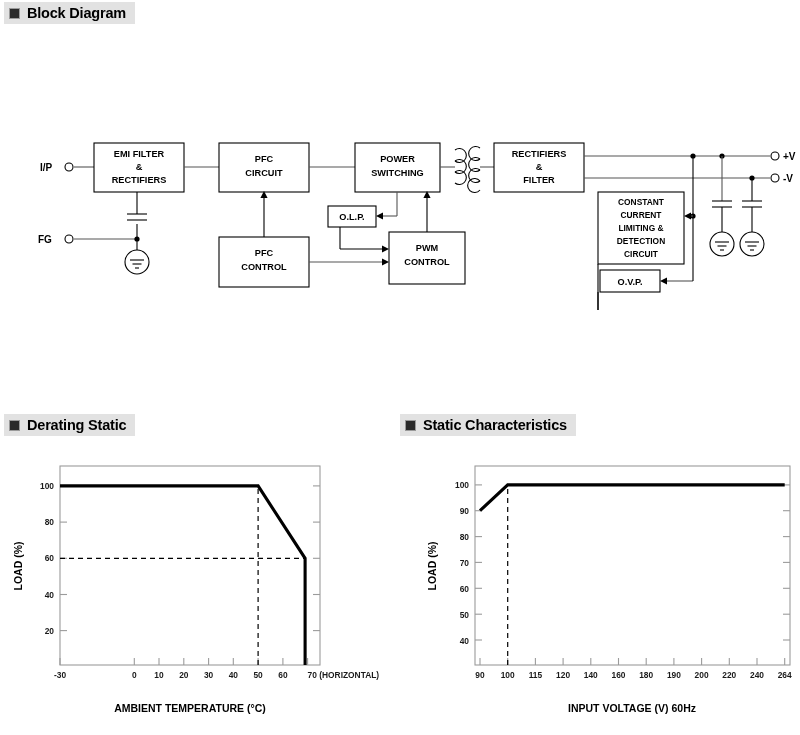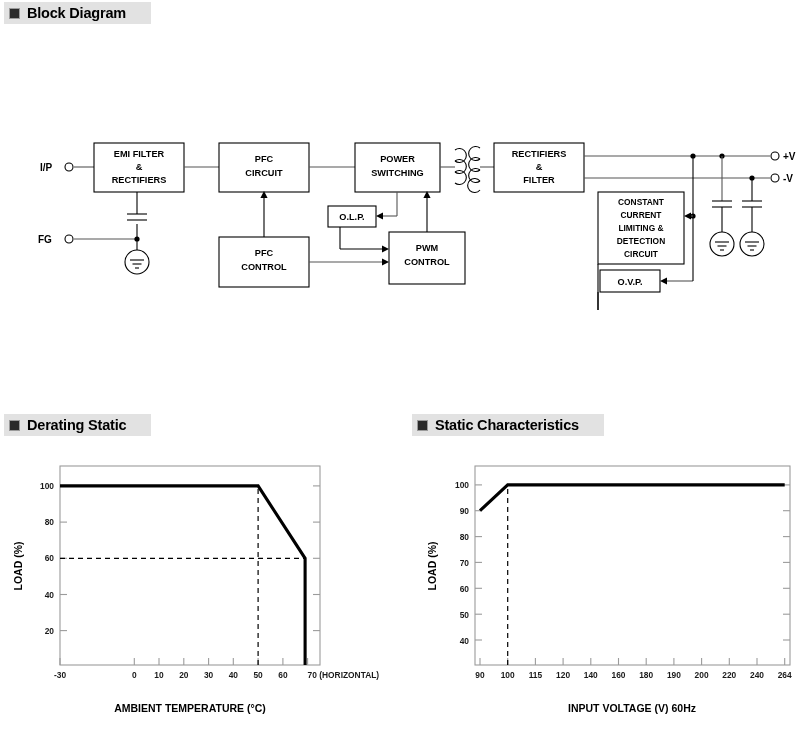--- a/index.html
+++ b/index.html
@@ -16,21 +16,21 @@
     overflow: hidden;
   }
 
   
   .section-header {
     position: absolute;
     display: inline-flex;
     align-items: center;
     gap: 7px;
     background: #e2e2e2;
-    padding: 3px 25px 3px 5px;
+    padding: 3px 9px 3px 5px;
     height: 16px;
   }
   .section-header .bullet {
     width: 11px;
     height: 11px;
     background: #2a2a2a;
     border: 1px solid #9a9a9a;
     box-sizing: border-box;
     display: block;
     flex: none;
@@ -38,21 +38,21 @@
   .section-header .htext {
     font-size: 14.5px;
     font-weight: bold;
     letter-spacing: -0.2px;
     white-space: nowrap;
     line-height: 1;
   }
 
   #hdr-block   { left: 4px;   top: 2px; }
   #hdr-derate  { left: 4px;   top: 414px; }
-  #hdr-static  { left: 412px; top: 414px; }
+  #hdr-static  { left: 400px; top: 414px; }
 
   
   #block-diagram {
     position: absolute;
     left: 0;
     top: 110px;
     width: 800px;
     height: 200px;
   }
   #block-diagram svg { display: block; }

